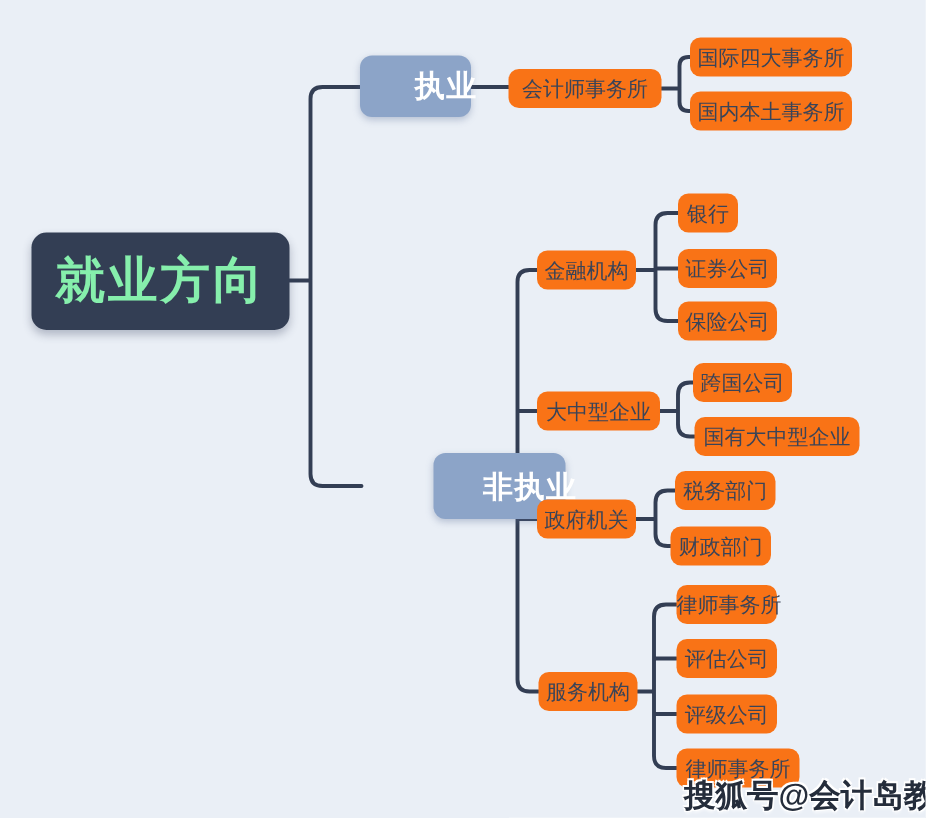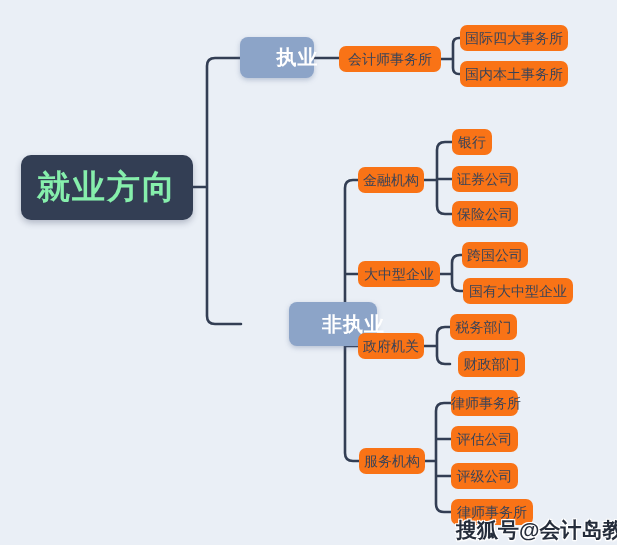--- a/index.html
+++ b/index.html
@@ -69,21 +69,21 @@
   <div class="node leaf-node" style="left:452px;top:129px;width:40px">银行</div>
   <div class="node leaf-node" style="left:452px;top:166px;width:66px">证券公司</div>
   <div class="node leaf-node" style="left:452px;top:201px;width:66px">保险公司</div>
 
   <div class="node mid-node" style="left:358px;top:261px;width:82px">大中型企业</div>
   <div class="node leaf-node" style="left:462px;top:242px;width:66px">跨国公司</div>
   <div class="node leaf-node" style="left:463px;top:278px;width:110px">国有大中型企业</div>
 
   <div class="node mid-node" style="left:358px;top:333px;width:66px">政府机关</div>
   <div class="node leaf-node" style="left:450px;top:314px;width:67px">税务部门</div>
-  <div class="node leaf-node" style="left:458px;top:351px;width:67px">财政部门</div>
+  <div class="node leaf-node" style="left:447px;top:351px;width:67px">财政部门</div>
 
   <div class="node mid-node" style="left:359px;top:448px;width:66px">服务机构</div>
   <div class="node leaf-node" style="left:451px;top:390px;width:67px">律师事务所</div>
   <div class="node leaf-node" style="left:451px;top:426px;width:67px">评估公司</div>
   <div class="node leaf-node" style="left:451px;top:463px;width:67px">评级公司</div>
   <div class="node leaf-node" style="left:451px;top:499px;width:82px">律师事务所</div>
 
   <div class="watermark">搜狐号@会计岛教育</div>
 
 </div>

